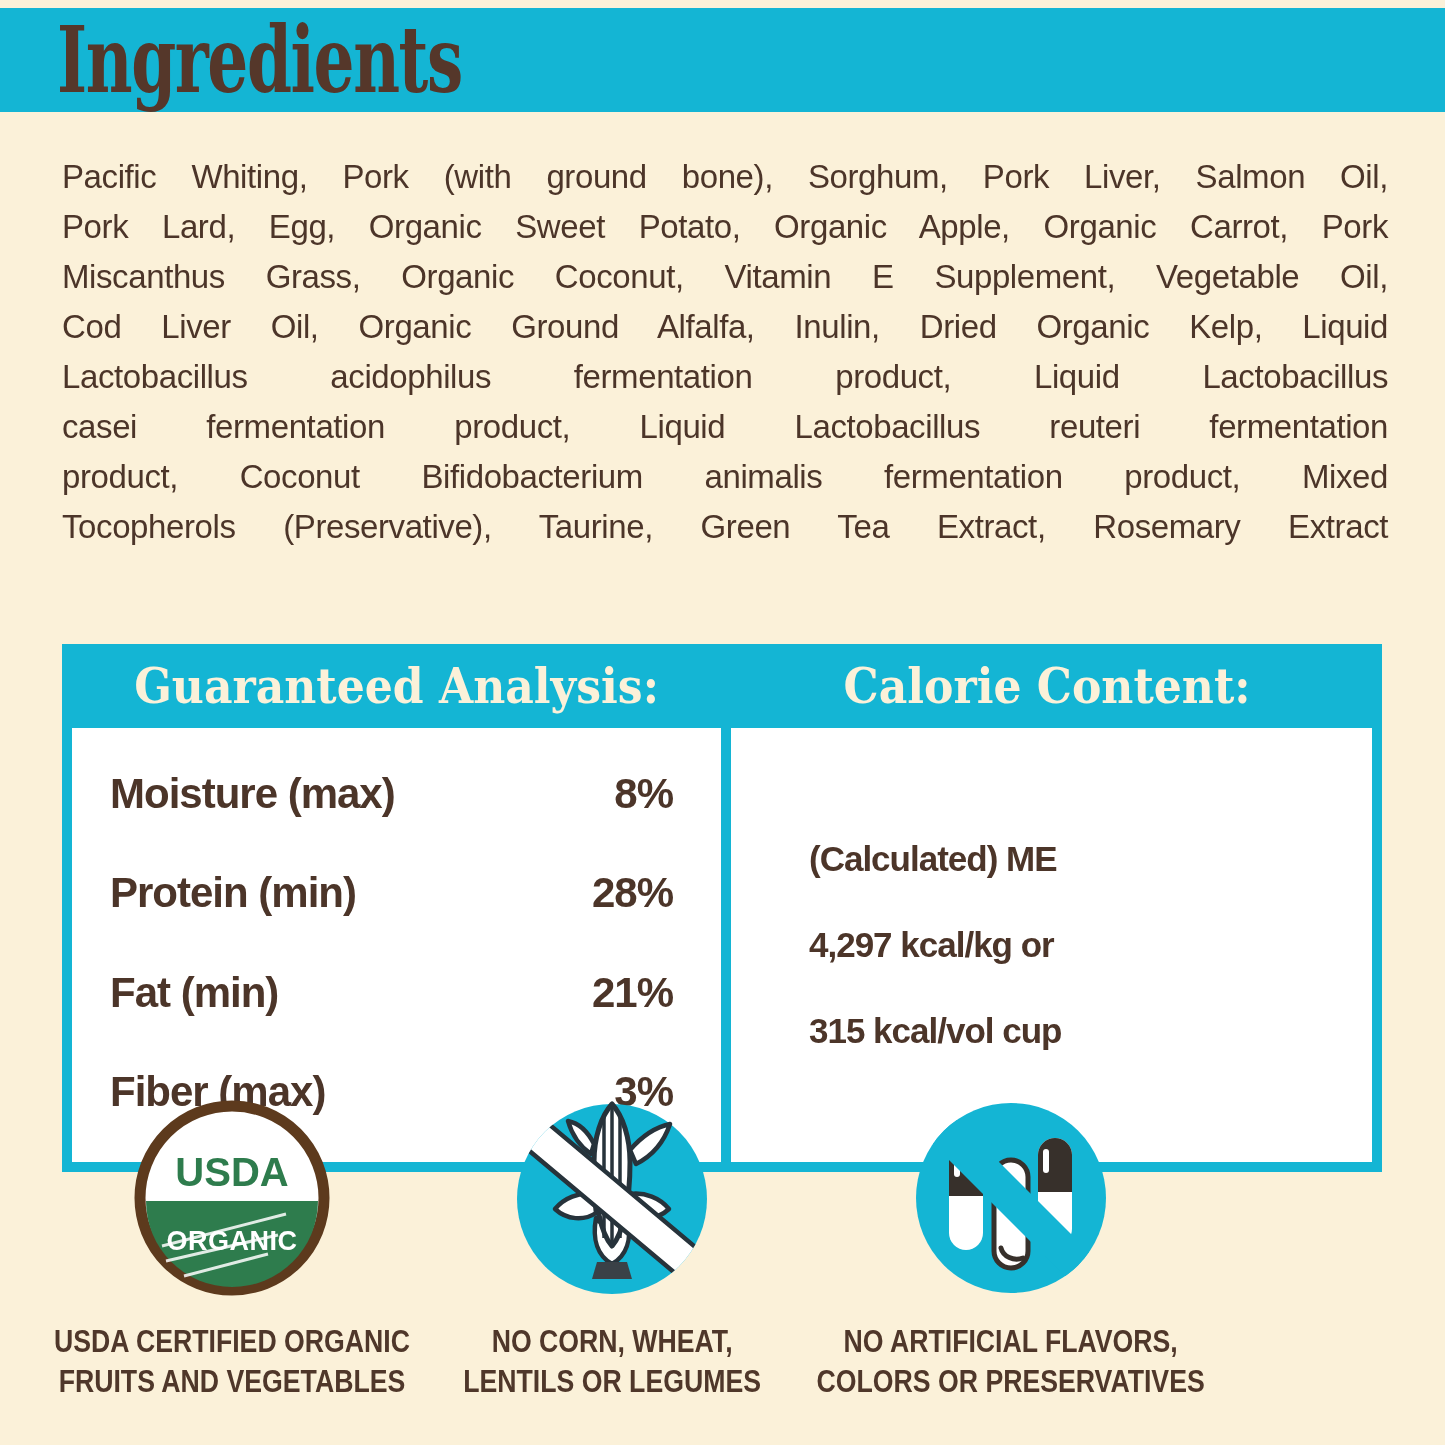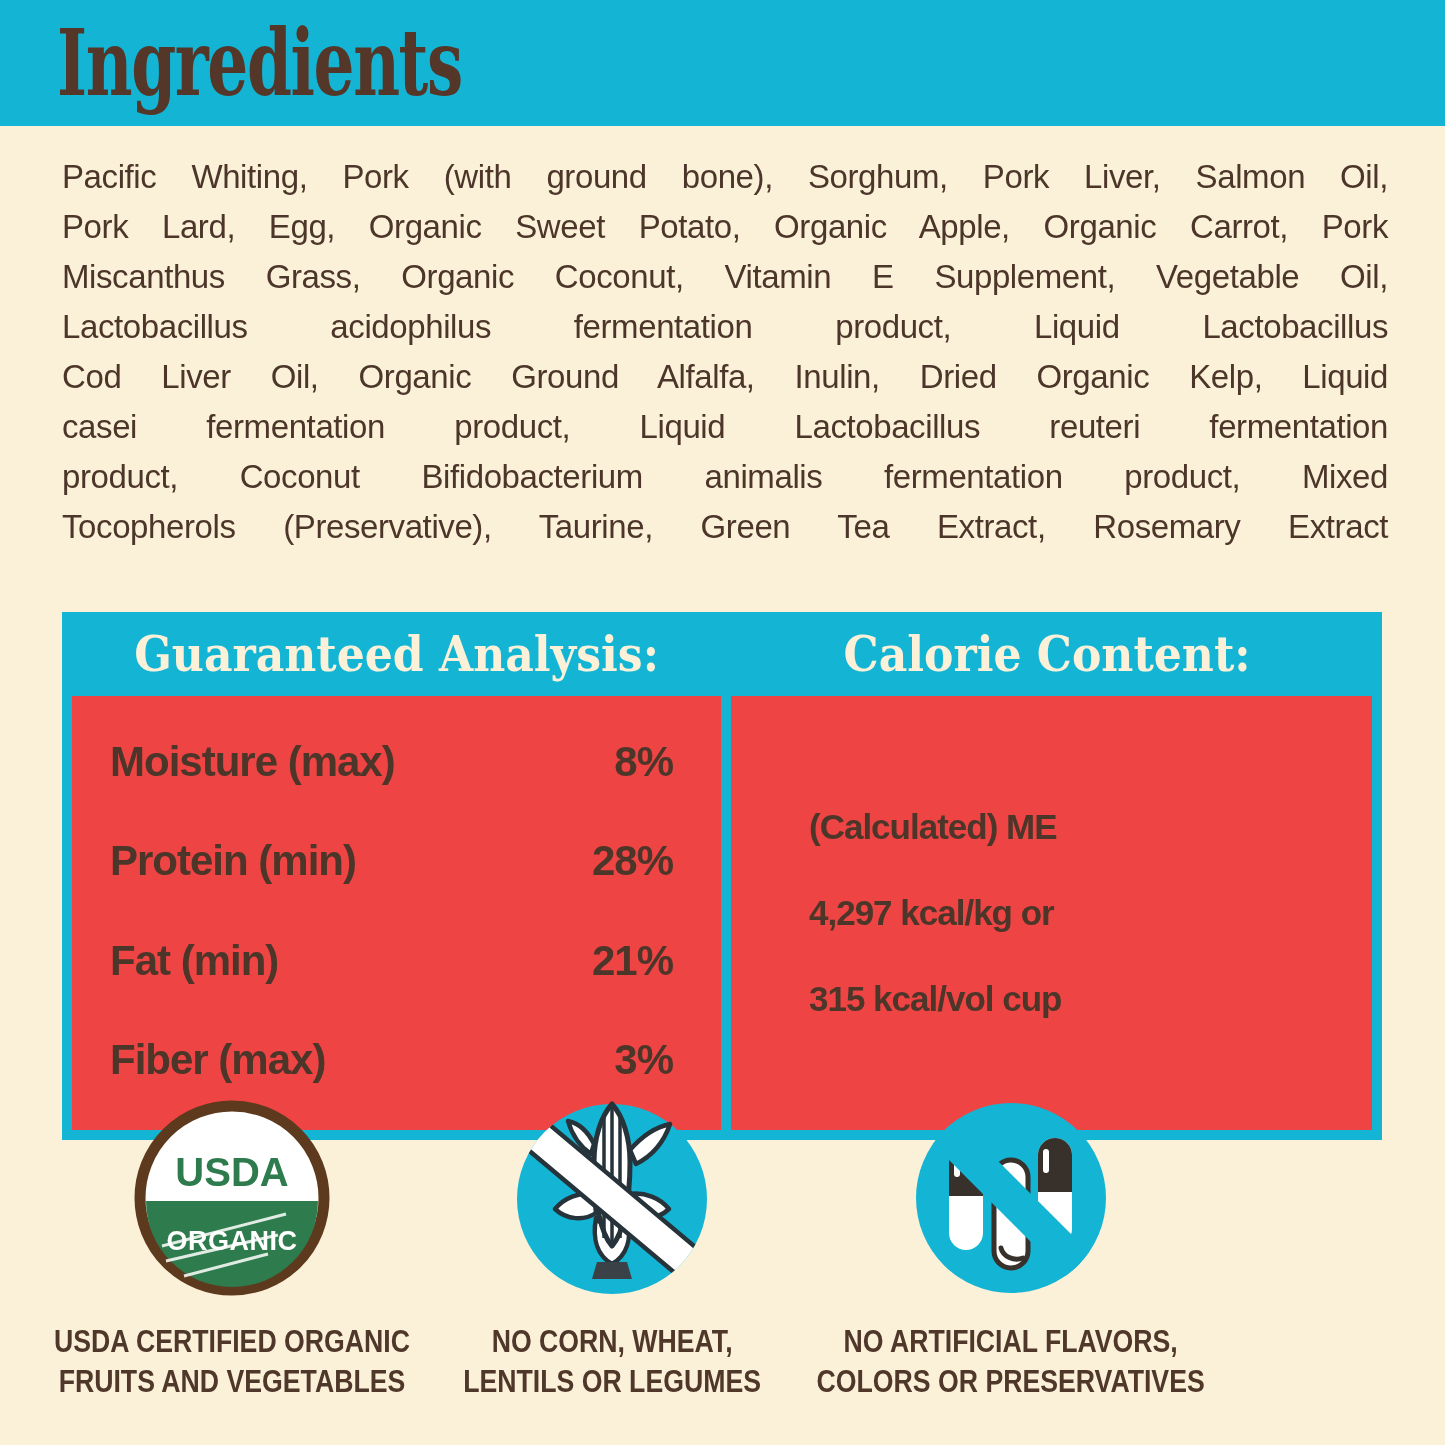--- a/index.html
+++ b/index.html
@@ -4,51 +4,51 @@
 <style>
   html,body { margin:0; padding:0; }
   .page {
     position:relative; width:1445px; height:1445px; overflow:hidden;
     background:#fbf1d9;
     font-family:"Liberation Sans", sans-serif;
   }
 
   
   .topbar {
-    position:absolute; left:0; top:0; width:1445px; height:126px;
+    position:absolute; left:0; top:8px; width:1445px; height:104px;
     background:#14b5d4; display:flex; align-items:center;
   }
   .topbar h1 {
     margin:0 0 0 57px;
     font-family:"DejaVu Serif", serif; font-weight:bold;
     font-size:92px; color:#55372a; letter-spacing:-2px;
     transform:scaleX(0.70); transform-origin:left center; white-space:nowrap;
   }
 
   
   .ingredients { position:absolute; left:62px; top:152px; width:1326px; }
   .ing-line {
     font-size:33px; line-height:50px; color:#4c3529; letter-spacing:-0.4px;
     text-align:justify; text-align-last:justify;
   }
 
   
   .panel {
-    position:absolute; left:62px; top:612px; width:1320px; height:528px;
+    position:absolute; left:62px; top:644px; width:1320px; height:528px;
     background:#14b5d4; box-sizing:border-box;
     padding:0 10px 10px 10px; display:flex; flex-direction:column;
   }
   .panel-titles { flex:0 0 84px; display:flex; }
   .panel-title-cell { flex:1; display:flex; align-items:center; justify-content:center; }
   .panel-title {
     font-family:"DejaVu Serif", serif; font-weight:bold; font-size:49px;
     color:#fbf1d9; white-space:nowrap; transform:scaleX(0.9);
   }
   .panel-bodies { flex:1; display:flex; gap:10px; min-height:0; }
-  .box { flex:1; background:#ef4444; box-sizing:border-box; }
+  .box { flex:1; background:#ffffff; box-sizing:border-box; }
   .analysis-box {
     display:flex; flex-direction:column; justify-content:space-around;
     padding:16px 48px 20px 38px;
   }
   .analysis-row { display:flex; justify-content:space-between; align-items:baseline; }
   .analysis-label, .analysis-value {
     font-size:42px; font-weight:bold; color:#4c3529; letter-spacing:-1px;
   }
   .calorie-box { display:flex; flex-direction:column; justify-content:center; padding-left:78px; }
   .calorie-line {
@@ -76,22 +76,22 @@
 <div class="page">
 
   <header class="topbar">
     <h1>Ingredients</h1>
   </header>
 
   <section class="ingredients">
     <div class="ing-line">Pacific Whiting, Pork (with ground bone), Sorghum, Pork Liver, Salmon Oil,</div>
     <div class="ing-line">Pork Lard, Egg, Organic Sweet Potato, Organic Apple, Organic Carrot, Pork</div>
     <div class="ing-line">Miscanthus Grass, Organic Coconut, Vitamin E Supplement, Vegetable Oil,</div>
+    <div class="ing-line">Cod Liver Oil, Organic Ground Alfalfa, Inulin, Dried Organic Kelp, Liquid</div>
     <div class="ing-line">Lactobacillus acidophilus fermentation product, Liquid Lactobacillus</div>
-    <div class="ing-line">Cod Liver Oil, Organic Ground Alfalfa, Inulin, Dried Organic Kelp, Liquid</div>
     <div class="ing-line">casei fermentation product, Liquid Lactobacillus reuteri fermentation</div>
     <div class="ing-line">product, Coconut Bifidobacterium animalis fermentation product, Mixed</div>
     <div class="ing-line">Tocopherols (Preservative), Taurine, Green Tea Extract, Rosemary Extract</div>
   </section>
 
   <section class="panel">
     <div class="panel-titles">
       <div class="panel-title-cell">
         <span class="panel-title">Guaranteed Analysis:</span>
       </div>

